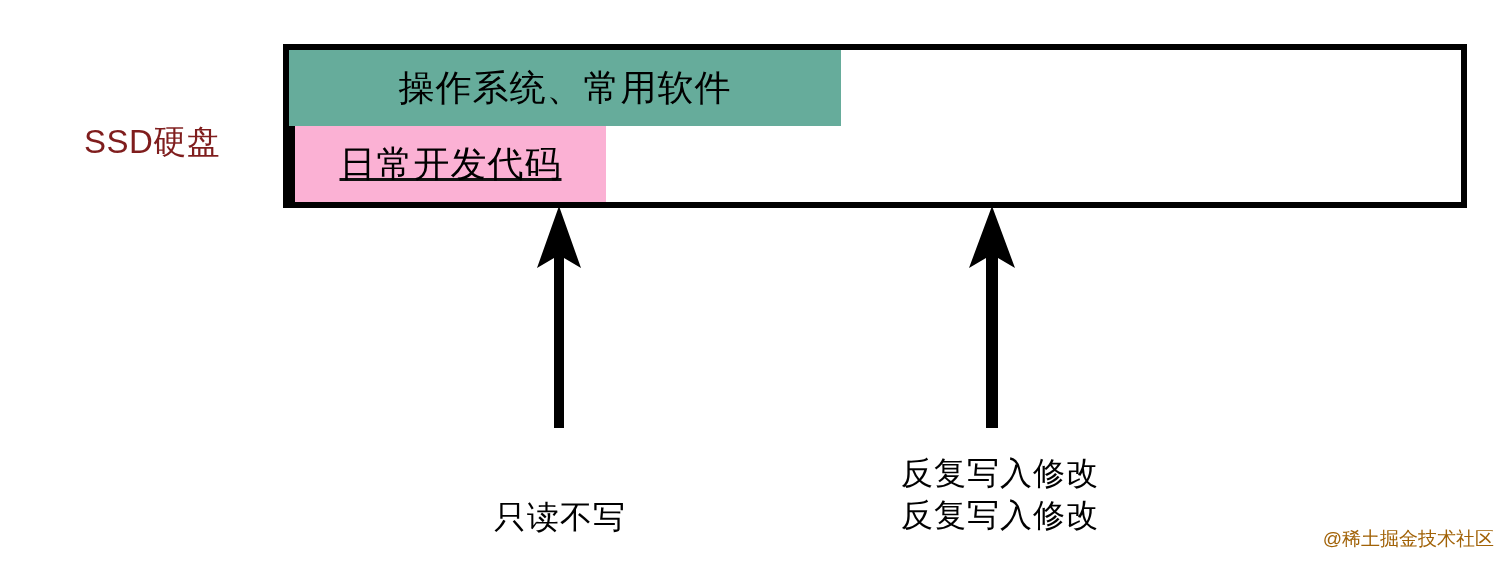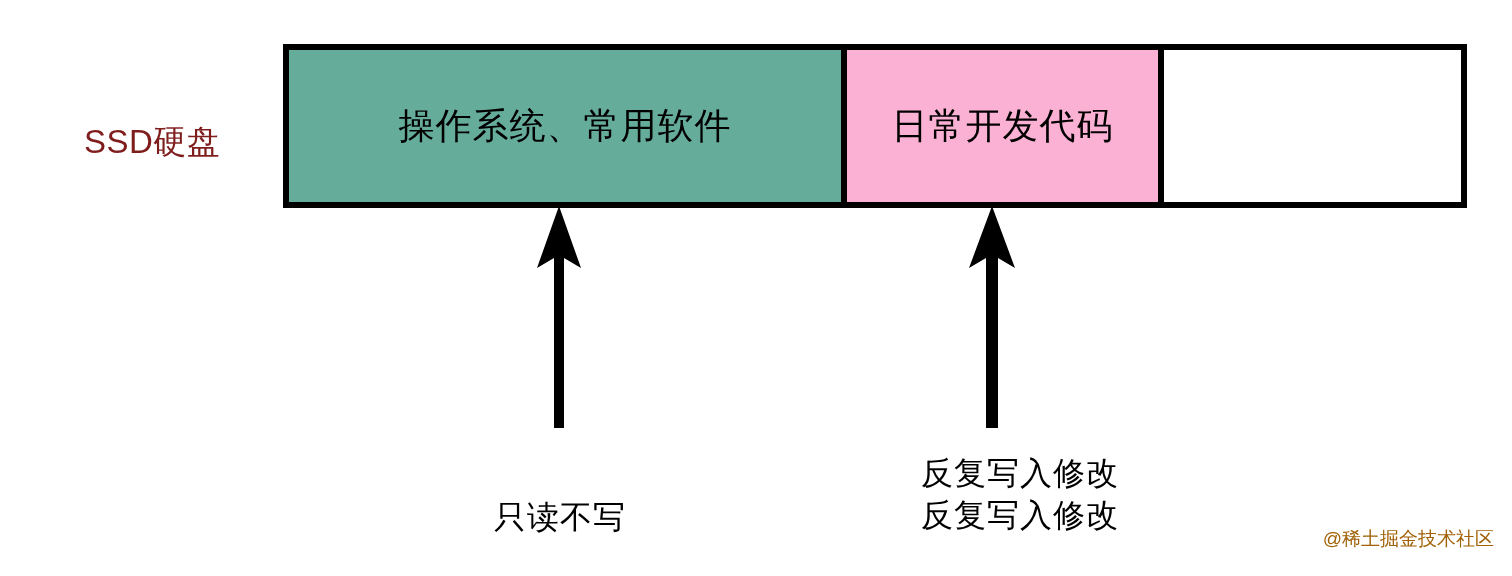--- a/index.html
+++ b/index.html
@@ -39,20 +39,21 @@
   .disk-bar {
     position: absolute;
     left: 283px;
     top: 44px;
     width: 1184px;
     height: 164px;
     box-sizing: border-box;
     border: 6px solid #000000;
     display: flex;
     background: #ffffff;
+    flex-direction: column;
   }
 
   .partition {
     position: relative;
     height: 100%;
     display: flex;
     align-items: center;
     justify-content: center;
     box-sizing: border-box;
   }
@@ -60,20 +61,21 @@
     border-left: 6px solid #000000;
   }
 
   .partition.p-os {
     width: 552px;
     background: #66ac9b;
   }
   .partition.p-code {
     width: 317px;
     background: #fbb1d4;
+    text-decoration: underline;
   }
   .partition.p-free {
     flex: 1;
     background: #ffffff;
   }
 
   .partition-label {
     font-size: 36px;
     line-height: 44px;
     letter-spacing: 1px;
@@ -98,21 +100,21 @@
     position: absolute;
     text-align: center;
     font-size: 32px;
     line-height: 42px;
     letter-spacing: 1px;
     color: #000000;
     white-space: nowrap;
     user-select: none;
   }
   .caption-os   { left: 400px; top: 452px; width: 320px; margin-top: 44px; }
-  .caption-code { left: 860px; top: 452px; width: 320px; }
+  .caption-code { left: 840px; top: 452px; width: 320px; }
   .caption-line { display: block; }
 
   
   .watermark {
     position: absolute;
     right: 18px;
     bottom: 24px;
     font-size: 19px;
     line-height: 26px;
     color: #a16207;

